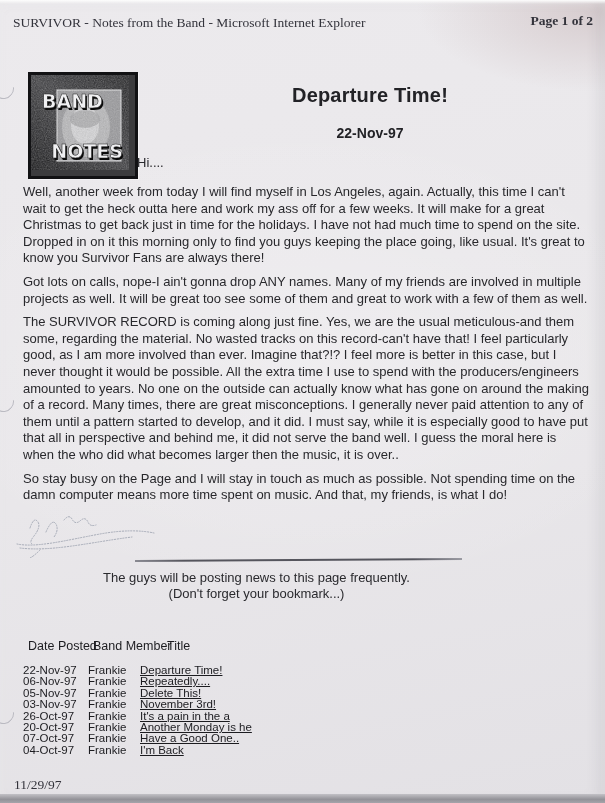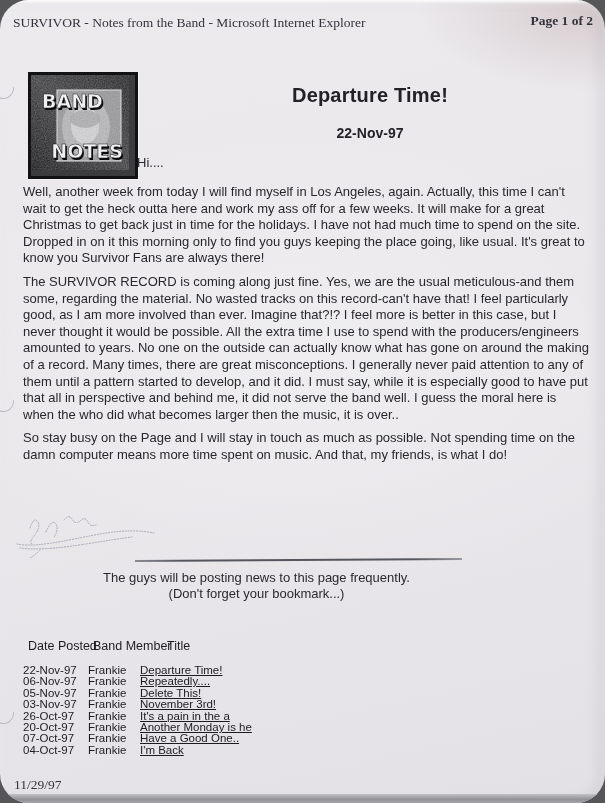--- a/index.html
+++ b/index.html
@@ -5,21 +5,20 @@
   html,body{margin:0;padding:0;background:#565658;}
   .page{
     position:relative;width:605px;height:803px;margin:0 auto;overflow:hidden;
     background:
       radial-gradient(ellipse 260px 120px at 99% 1%, rgba(196,178,180,.55), rgba(196,178,180,0) 70%),
       radial-gradient(ellipse 500px 300px at 50% 45%, rgba(255,255,255,.25), rgba(255,255,255,0) 80%),
       linear-gradient(168deg,#eceaed 0%, #e9e7ea 55%, #e3e1e5 100%);
     color:#2a2a2e;
     font-family:"Liberation Sans","DejaVu Sans",sans-serif;
     box-shadow:inset -6px 0 14px rgba(90,90,100,.12), inset 0 4px 8px rgba(255,255,255,.4);
-    border-radius:29px;
   }
   
   .print-hf{position:absolute;font-family:"Liberation Serif","DejaVu Serif",serif;font-size:13.5px;color:#33333b;white-space:nowrap;}
   .hdr-left{left:13px;top:15px;}
   .hdr-right{right:12px;top:13px;font-weight:bold;}
   .ftr-left{left:14px;top:777px;}
   .ftr-right{right:11px;top:811px;}
   
   .logo{position:absolute;left:28px;top:72px;width:104px;height:101px;border:3px solid #121214;background:#3c3c3e;box-shadow:1px 1px 0 rgba(255,255,255,.5);}
   .logo svg{display:block;}
@@ -90,20 +89,21 @@
 
   <div class="title-block">
     <div class="article-title">Departure Time!</div>
     <div class="article-date">22-Nov-97</div>
   </div>
 
   <div class="greeting">Hi....</div>
 
   <div class="article-body">
     <p>Well, another week from today I will find myself in Los Angeles, again. Actually, this time I can't wait to get the heck outta here and work my ass off for a few weeks. It will make for a great Christmas to get back just in time for the holidays. I have not had much time to spend on the site. Dropped in on it this morning only to find you guys keeping the place going, like usual. It's great to know you Survivor Fans are always there!</p>
+    <p>Got lots on calls, nope-I ain't gonna drop ANY names. Many of my friends are involved in multiple projects as well. It will be great too see some of them and great to work with a few of them as well.</p>
     <p>The SURVIVOR RECORD is coming along just fine. Yes, we are the usual meticulous-and them some, regarding the material. No wasted tracks on this record-can't have that! I feel particularly good, as I am more involved than ever. Imagine that?!? I feel more is better in this case, but I never thought it would be possible. All the extra time I use to spend with the producers/engineers amounted to years. No one on the outside can actually know what has gone on around the making of a record. Many times, there are great misconceptions. I generally never paid attention to any of them until a pattern started to develop, and it did. I must say, while it is especially good to have put that all in perspective and behind me, it did not serve the band well. I guess the moral here is when the who did what becomes larger then the music, it is over..</p>
     <p>So stay busy on the Page and I will stay in touch as much as possible. Not spending time on the damn computer means more time spent on music. And that, my friends, is what I do!</p>
   </div>
 
   <svg class="signature" viewBox="0 0 150 52">
     <g fill="none" stroke="#8e95a4" stroke-width="1" opacity="0.75" stroke-linecap="round" stroke-dasharray="1.2,1.6">
       <path d="M18,22 q4,-12 8,-6 q3,5 -4,14 q-5,6 -2,8"></path>
       <path d="M34,26 q6,-14 10,-8 q3,6 -2,13"></path>
       <path d="M52,14 q5,-6 8,-1 q3,6 8,2 q5,-5 8,1 q2,5 8,3"></path>
       <path d="M5,38 C25,42 55,34 88,28 C110,24 128,24 142,27"></path>

